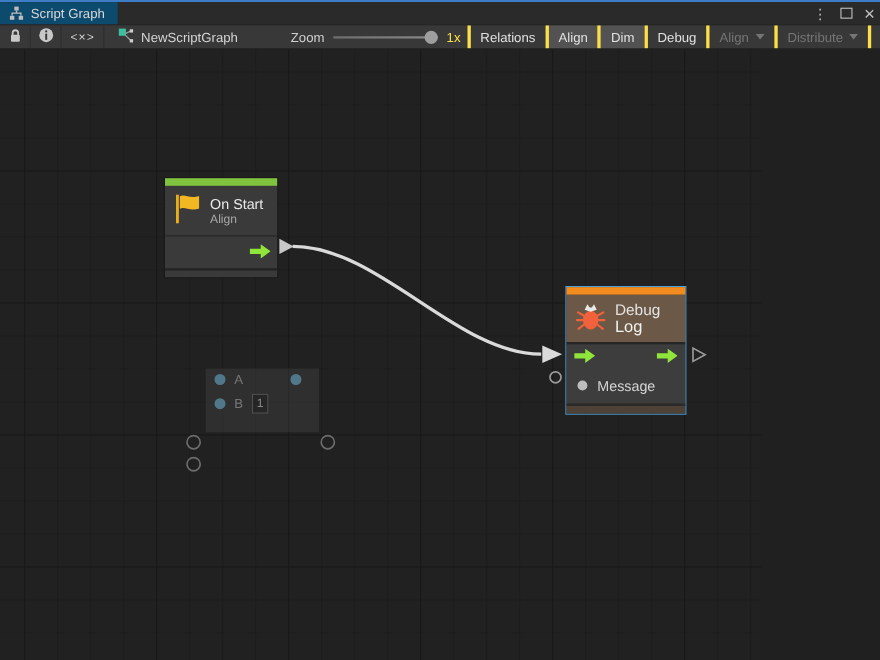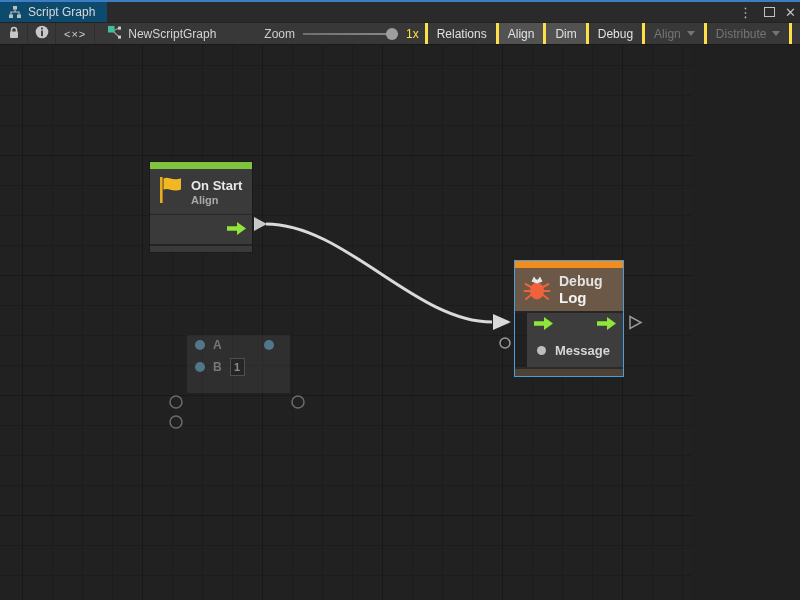--- a/index.html
+++ b/index.html
@@ -41,21 +41,21 @@
            border-top:5px solid #757575; margin-left:6px; }
 
   
   .canvas { position:relative; width:692px; height:555px; background-color:#212121;
     background-image:
       linear-gradient(90deg, #181818 1px, transparent 1px),
       linear-gradient(#181818 1px, transparent 1px),
       linear-gradient(90deg, #1c1c1c 1px, transparent 1px),
       linear-gradient(#1c1c1c 1px, transparent 1px);
     background-size: 120px 100%, 100% 120px, 30px 100%, 100% 30px;
-    background-position: 22px 0, 0 110px, 22px 0, 0 20px; font-weight: bold; }
+    background-position: 22px 0, 0 110px, 22px 0, 0 20px; }
 
   .wire-layer { position:absolute; left:0; top:0; width:800px; height:555px; pointer-events:none; }
 
   
   .node { position:absolute; font-size:12px; }
   .node .colorbar { height:7px; }
   .divider { height:2px; background:#262626; }
 
   
   .onstart { left:149px; top:116px; width:104px; border:1px solid #1a1a1a; }
@@ -66,21 +66,21 @@
   .onstart .ports { background:#3a3a3a; height:30px; border-top:1px solid #272727;
                     display:flex; align-items:center; justify-content:flex-end; padding-right:6px; }
   .onstart .footer { background:#3a3a3a; height:8px; border-top:2px solid #232323; }
 
   
   .debuglog { left:514px; top:215px; width:110px; border:1px solid #4a9edc; }
   .debuglog .colorbar { background:#f28c1e; }
   .debuglog .node-header { background:#6b5846; padding:5px 8px; }
   .debuglog .nh-text .group { color:#e3e3e3; font-size:14px; }
   .debuglog .nh-text .title { color:#f2f2f2; font-size:15px; }
-  .debuglog .body { background:#3d3d3d; padding-bottom:4px;margin-left:12px; }
+  .debuglog .body { background:#3d3d3d; padding-bottom:4px; }
   .flow-row { height:24px; display:flex; align-items:center; justify-content:space-between; padding:0 7px; }
   .msg-row { height:26px; display:flex; align-items:center; gap:9px; padding-left:10px; }
   .dot { width:9px; height:9px; border-radius:50%; background:#bdbdbd; }
   .msg-label { color:#d6d6d6; font-size:13px; }
   .debuglog .footer { background:#4e4135; height:9px; border-top:2px solid #2a2a2a; }
 
   
   .addnode { left:187px; top:290px; width:103px; background:rgba(82,82,82,0.38); opacity:0.78; }
   .addnode .node-header { background:transparent; padding:10px 6px 8px 6px; }
   .addnode .nh-text .title { color:#8e8e8e; font-size:13px; }

